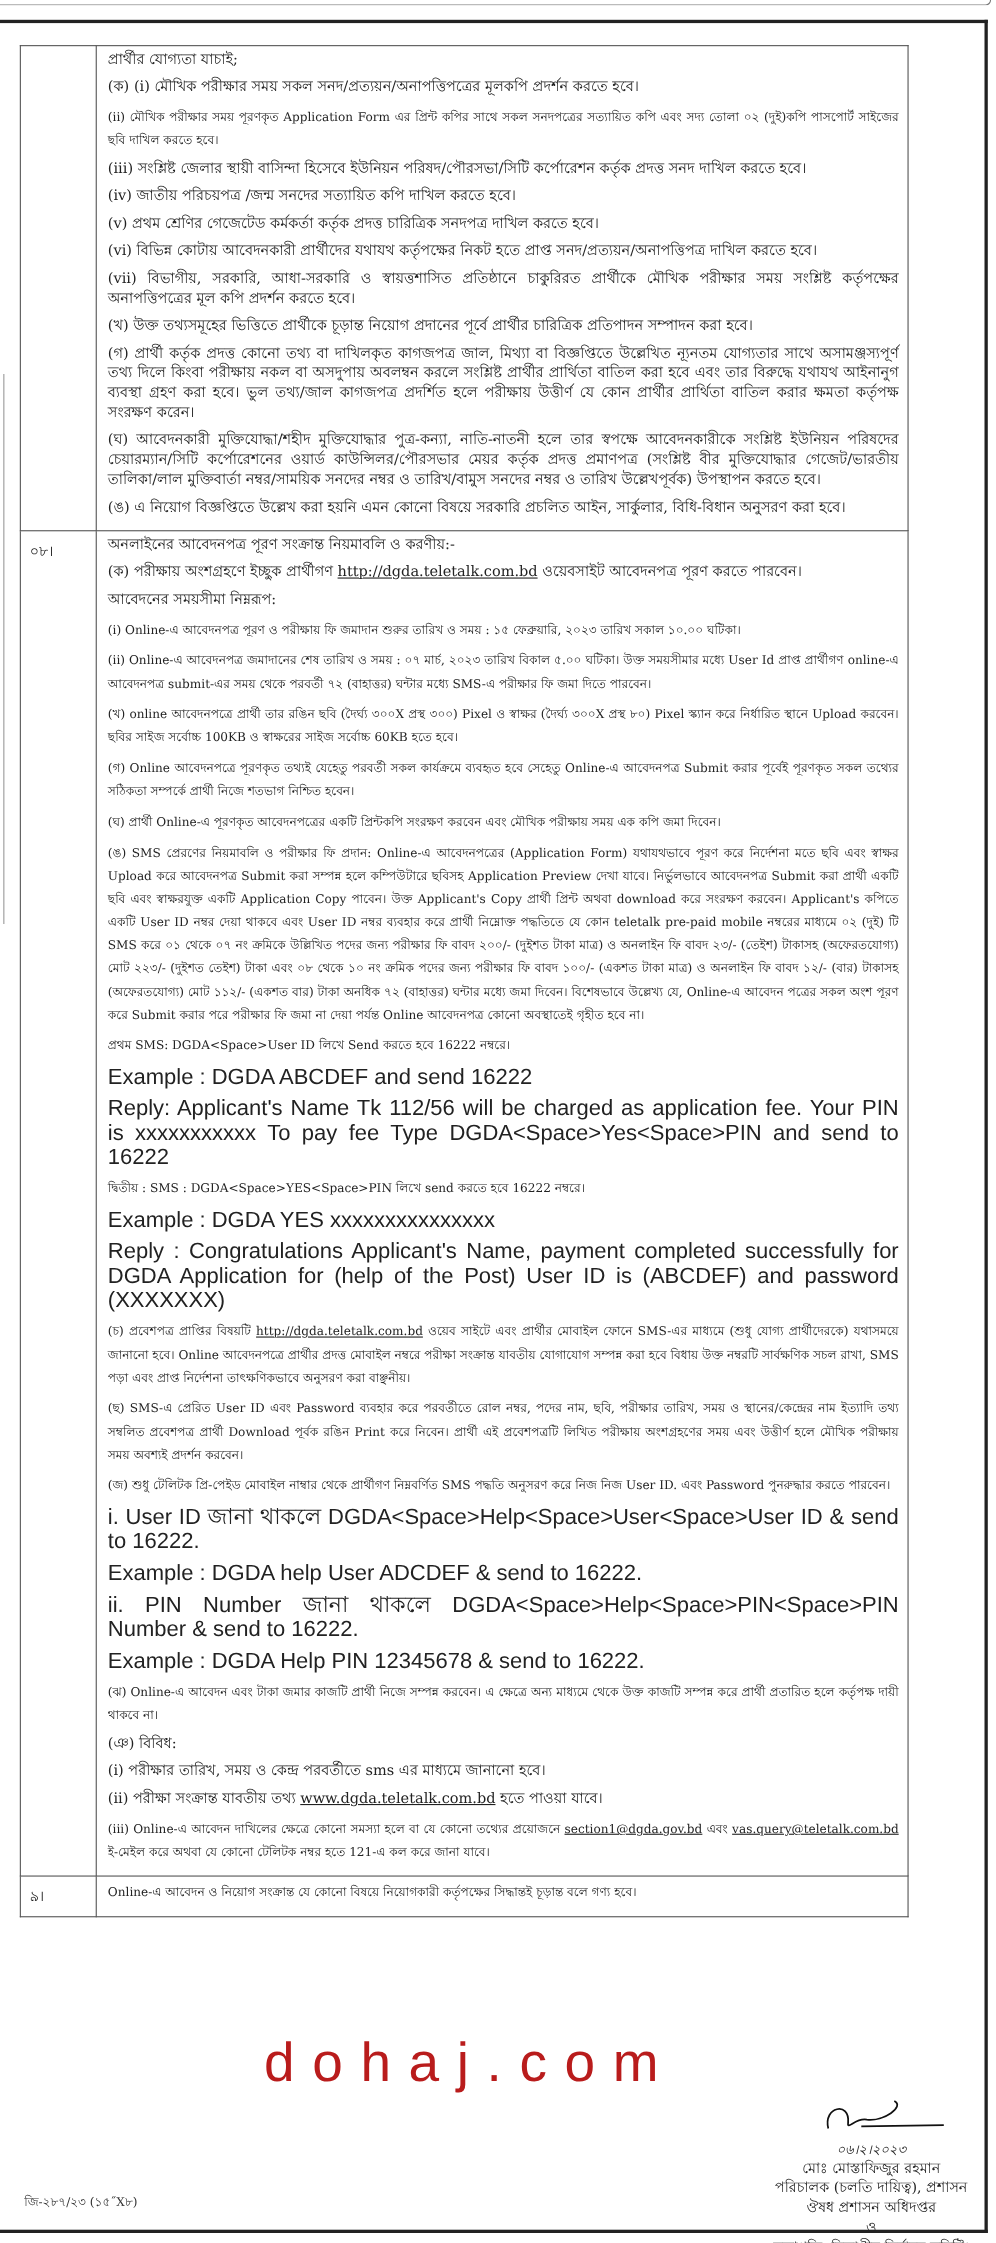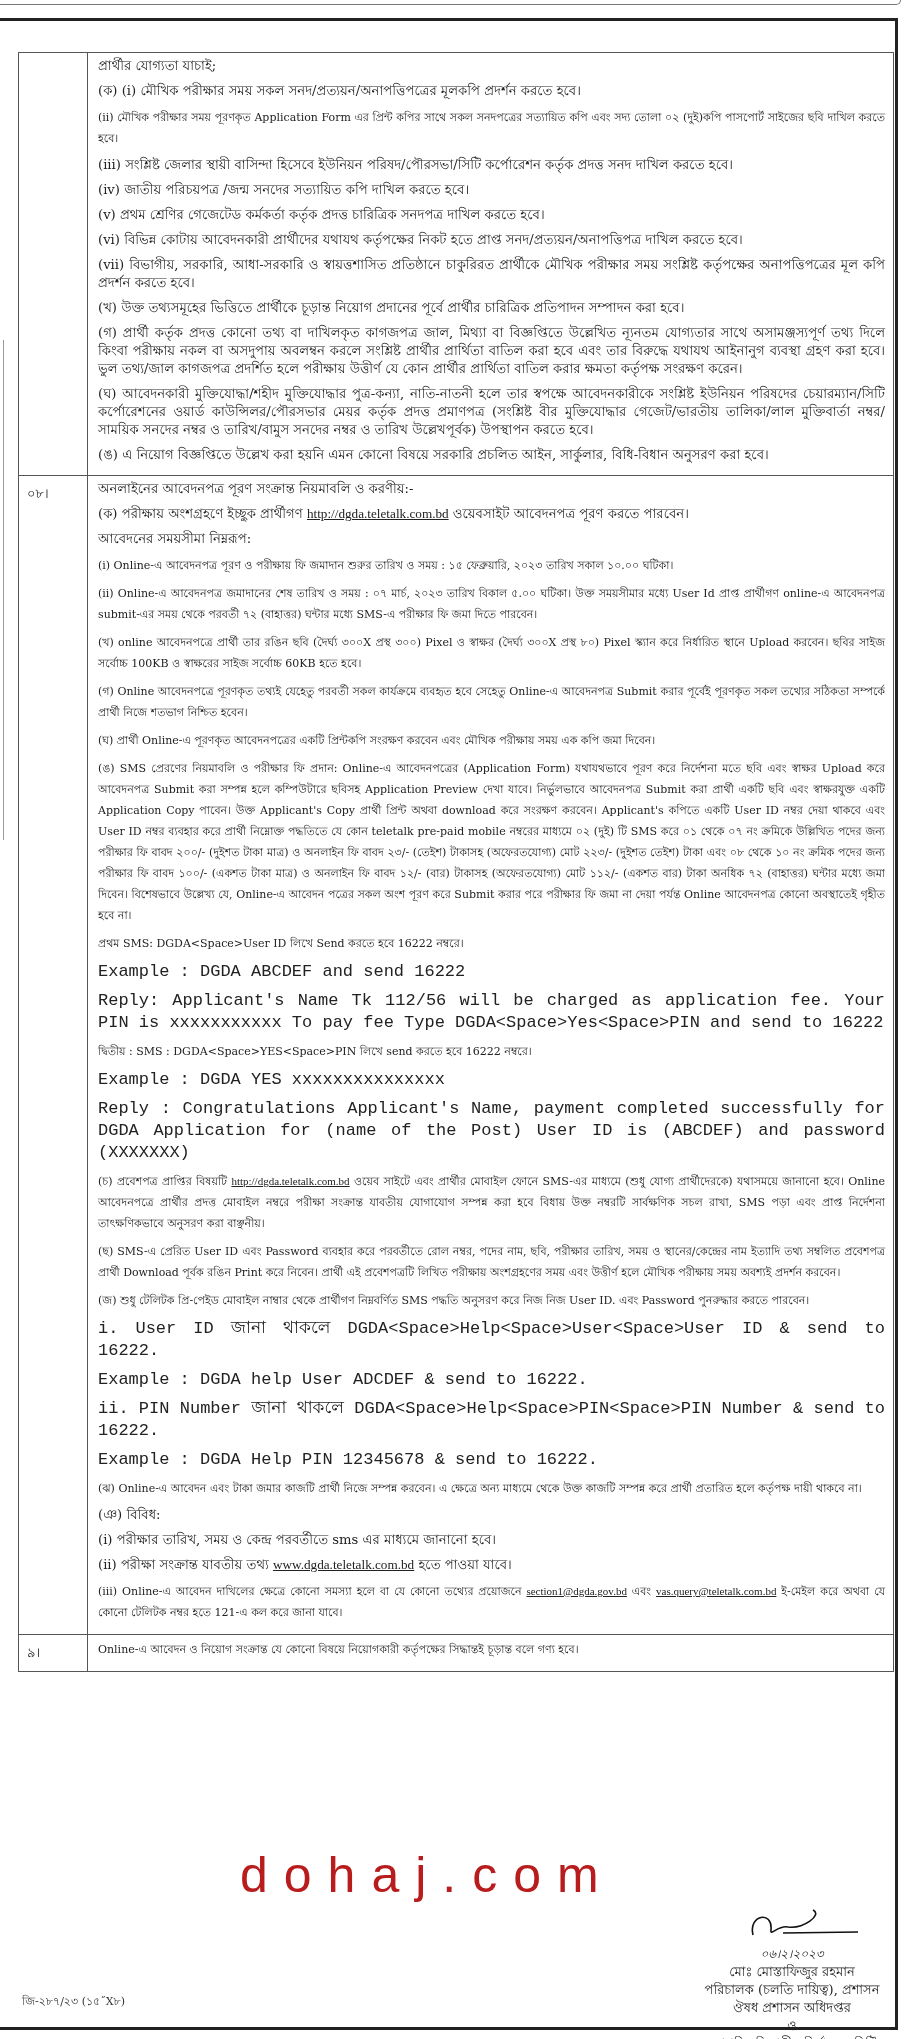--- a/index.html
+++ b/index.html
@@ -6,29 +6,29 @@
   body { width:905px; height:2039px; position:relative; overflow:hidden;
          font-family:"DejaVu Serif", serif; color:#222; }
   .top-rule { position:absolute; left:0; top:0; width:900px; height:4px;
               border-bottom:1px solid #777; border-right:1px solid #777;
               border-bottom-right-radius:6px; }
   .frame { position:absolute; left:0; top:18px; width:898px; height:2012px;
            border-top:3px solid #222; border-right:3px solid #222; border-bottom:3px solid #222;
            box-sizing:border-box; }
   .left-mark { position:absolute; left:0; top:340px; width:3px; height:500px;
                border-right:1px solid #999; }
-  table.notice { position:absolute; left:18px; top:52px; width:876px;
+  table.notice { position:absolute; left:18px; top:41px; width:808px;
                  border-collapse:collapse; table-layout:fixed; }
   table.notice td { border:1px solid #555; vertical-align:top; }
   td.num { width:60px; padding:8px 0 0 8px; font-size:13px; }
   td.content { padding:4px 8px 4px 10px; }
   .p { font-size:13.2px; line-height:18px; margin:0 0 7px 0; text-align:justify; }
   .p.lg { font-size:11px; line-height:21px; }
-  .p.en { font-family:Liberation Mono, monospace; font-size:17px; line-height:22px; }
-  .u { text-decoration:underline;font-family:Liberation Serif, serif; }
+  .p.en { font-family:Liberation Sans, sans-serif; font-size:20px; line-height:22px; }
+  .u { text-decoration:underline; }
   .watermark { position:absolute; left:240px; top:1845px; color:#b91c1c;
                font-family:"Liberation Sans", sans-serif; font-size:50px; letter-spacing:16px;
                line-height:60px; }
   .sign { position:absolute; right:24px; top:1905px; text-align:center; font-size:13px; line-height:18px; }
   .signature-mark { display:block; width:120px; height:40px; margin:0 auto 0 40px; }
   .sig-date { font-family:"DejaVu Serif", serif; font-style:italic; font-size:12px; display:block; }
   .footer-code { position:absolute; left:22px; top:1993px; font-size:11px; color:#333; }
 </style>
 </head>
 <body>
@@ -66,21 +66,21 @@
           <p class="p lg">(ii) Online-এ আবেদনপত্র জমাদানের শেষ তারিখ ও সময় : ০৭ মার্চ, ২০২৩ তারিখ বিকাল ৫.০০ ঘটিকা। উক্ত সময়সীমার মধ্যে User Id প্রাপ্ত প্রার্থীগণ online-এ আবেদনপত্র submit-এর সময় থেকে পরবর্তী ৭২ (বাহাত্তর) ঘন্টার মধ্যে SMS-এ পরীক্ষার ফি জমা দিতে পারবেন।</p>
           <p class="p lg">(খ) online আবেদনপত্রে প্রার্থী তার রঙিন ছবি (দৈর্ঘ্য ৩০০X প্রস্থ ৩০০) Pixel ও স্বাক্ষর (দৈর্ঘ্য ৩০০X প্রস্থ ৮০) Pixel স্ক্যান করে নির্ধারিত স্থানে Upload করবেন। ছবির সাইজ সর্বোচ্চ 100KB ও স্বাক্ষরের সাইজ সর্বোচ্চ 60KB হতে হবে।</p>
           <p class="p lg">(গ) Online আবেদনপত্রে পূরণকৃত তথ্যই যেহেতু পরবর্তী সকল কার্যক্রমে ব্যবহৃত হবে সেহেতু Online-এ আবেদনপত্র Submit করার পূর্বেই পূরণকৃত সকল তথ্যের সঠিকতা সম্পর্কে প্রার্থী নিজে শতভাগ নিশ্চিত হবেন।</p>
           <p class="p lg">(ঘ) প্রার্থী Online-এ পূরণকৃত আবেদনপত্রের একটি প্রিন্টকপি সংরক্ষণ করবেন এবং মৌখিক পরীক্ষায় সময় এক কপি জমা দিবেন।</p>
           <p class="p lg">(ঙ) SMS প্রেরণের নিয়মাবলি ও পরীক্ষার ফি প্রদান: Online-এ আবেদনপত্রের (Application Form) যথাযথভাবে পূরণ করে নির্দেশনা মতে ছবি এবং স্বাক্ষর Upload করে আবেদনপত্র Submit করা সম্পন্ন হলে কম্পিউটারে ছবিসহ Application Preview দেখা যাবে। নির্ভুলভাবে আবেদনপত্র Submit করা প্রার্থী একটি ছবি এবং স্বাক্ষরযুক্ত একটি Application Copy পাবেন। উক্ত Applicant's Copy প্রার্থী প্রিন্ট অথবা download করে সংরক্ষণ করবেন। Applicant's কপিতে একটি User ID নম্বর দেয়া থাকবে এবং User ID নম্বর ব্যবহার করে প্রার্থী নিম্নোক্ত পদ্ধতিতে যে কোন teletalk pre-paid mobile নম্বরের মাধ্যমে ০২ (দুই) টি SMS করে ০১ থেকে ০৭ নং ক্রমিকে উল্লিখিত পদের জন্য পরীক্ষার ফি বাবদ ২০০/- (দুইশত টাকা মাত্র) ও অনলাইন ফি বাবদ ২৩/- (তেইশ) টাকাসহ (অফেরতযোগ্য) মোট ২২৩/- (দুইশত তেইশ) টাকা এবং ০৮ থেকে ১০ নং ক্রমিক পদের জন্য পরীক্ষার ফি বাবদ ১০০/- (একশত টাকা মাত্র) ও অনলাইন ফি বাবদ ১২/- (বার) টাকাসহ (অফেরতযোগ্য) মোট ১১২/- (একশত বার) টাকা অনধিক ৭২ (বাহাত্তর) ঘন্টার মধ্যে জমা দিবেন। বিশেষভাবে উল্লেখ্য যে, Online-এ আবেদন পত্রের সকল অংশ পূরণ করে Submit করার পরে পরীক্ষার ফি জমা না দেয়া পর্যন্ত Online আবেদনপত্র কোনো অবস্থাতেই গৃহীত হবে না।</p>
           <p class="p lg">প্রথম SMS: DGDA&lt;Space&gt;User ID লিখে Send করতে হবে 16222 নম্বরে।</p>
           <p class="p en">Example : DGDA ABCDEF and send 16222</p>
           <p class="p en">Reply: Applicant's Name Tk 112/56 will be charged as application fee. Your PIN is xxxxxxxxxxx To pay fee Type DGDA&lt;Space&gt;Yes&lt;Space&gt;PIN and send to 16222</p>
           <p class="p lg">দ্বিতীয় : SMS : DGDA&lt;Space&gt;YES&lt;Space&gt;PIN লিখে send করতে হবে 16222 নম্বরে।</p>
           <p class="p en">Example : DGDA YES xxxxxxxxxxxxxxx</p>
-          <p class="p en">Reply : Congratulations Applicant's Name, payment completed successfully for DGDA Application for (name of the Post) User ID is (ABCDEF) and password (XXXXXXX)</p>
+          <p class="p en">Reply : Congratulations Applicant's Name, payment completed successfully for DGDA Application for (help of the Post) User ID is (ABCDEF) and password (XXXXXXX)</p>
           <p class="p lg"><span>(চ) প্রবেশপত্র প্রাপ্তির বিষয়টি </span><a class="u" style="color: inherit;">http://dgda.teletalk.com.bd</a><span> ওয়েব সাইটে এবং প্রার্থীর মোবাইল ফোনে SMS-এর মাধ্যমে (শুধু যোগ্য প্রার্থীদেরকে) যথাসময়ে জানানো হবে। Online আবেদনপত্রে প্রার্থীর প্রদত্ত মোবাইল নম্বরে পরীক্ষা সংক্রান্ত যাবতীয় যোগাযোগ সম্পন্ন করা হবে বিধায় উক্ত নম্বরটি সার্বক্ষণিক সচল রাখা, SMS পড়া এবং প্রাপ্ত নির্দেশনা তাৎক্ষণিকভাবে অনুসরণ করা বাঞ্ছনীয়।</span></p>
           <p class="p lg">(ছ) SMS-এ প্রেরিত User ID এবং Password ব্যবহার করে পরবর্তীতে রোল নম্বর, পদের নাম, ছবি, পরীক্ষার তারিখ, সময় ও স্থানের/কেন্দ্রের নাম ইত্যাদি তথ্য সম্বলিত প্রবেশপত্র প্রার্থী Download পূর্বক রঙিন Print করে নিবেন। প্রার্থী এই প্রবেশপত্রটি লিখিত পরীক্ষায় অংশগ্রহণের সময় এবং উত্তীর্ণ হলে মৌখিক পরীক্ষায় সময় অবশ্যই প্রদর্শন করবেন।</p>
           <p class="p lg">(জ) শুধু টেলিটক প্রি-পেইড মোবাইল নাম্বার থেকে প্রার্থীগণ নিম্নবর্ণিত SMS পদ্ধতি অনুসরণ করে নিজ নিজ User ID. এবং Password পুনরুদ্ধার করতে পারবেন।</p>
           <p class="p en">i. User ID জানা থাকলে DGDA&lt;Space&gt;Help&lt;Space&gt;User&lt;Space&gt;User ID &amp; send to 16222.</p>
           <p class="p en">Example : DGDA help User ADCDEF &amp; send to 16222.</p>
           <p class="p en">ii. PIN Number জানা থাকলে DGDA&lt;Space&gt;Help&lt;Space&gt;PIN&lt;Space&gt;PIN Number &amp; send to 16222.</p>
           <p class="p en">Example : DGDA Help PIN 12345678 &amp; send to 16222.</p>
           <p class="p lg">(ঝ) Online-এ আবেদন এবং টাকা জমার কাজটি প্রার্থী নিজে সম্পন্ন করবেন। এ ক্ষেত্রে অন্য মাধ্যমে থেকে উক্ত কাজটি সম্পন্ন করে প্রার্থী প্রতারিত হলে কর্তৃপক্ষ দায়ী থাকবে না।</p>
           <p class="p">(ঞ) বিবিধ:</p>
           <p class="p">(i) পরীক্ষার তারিখ, সময় ও কেন্দ্র পরবর্তীতে sms এর মাধ্যমে জানানো হবে।</p>

